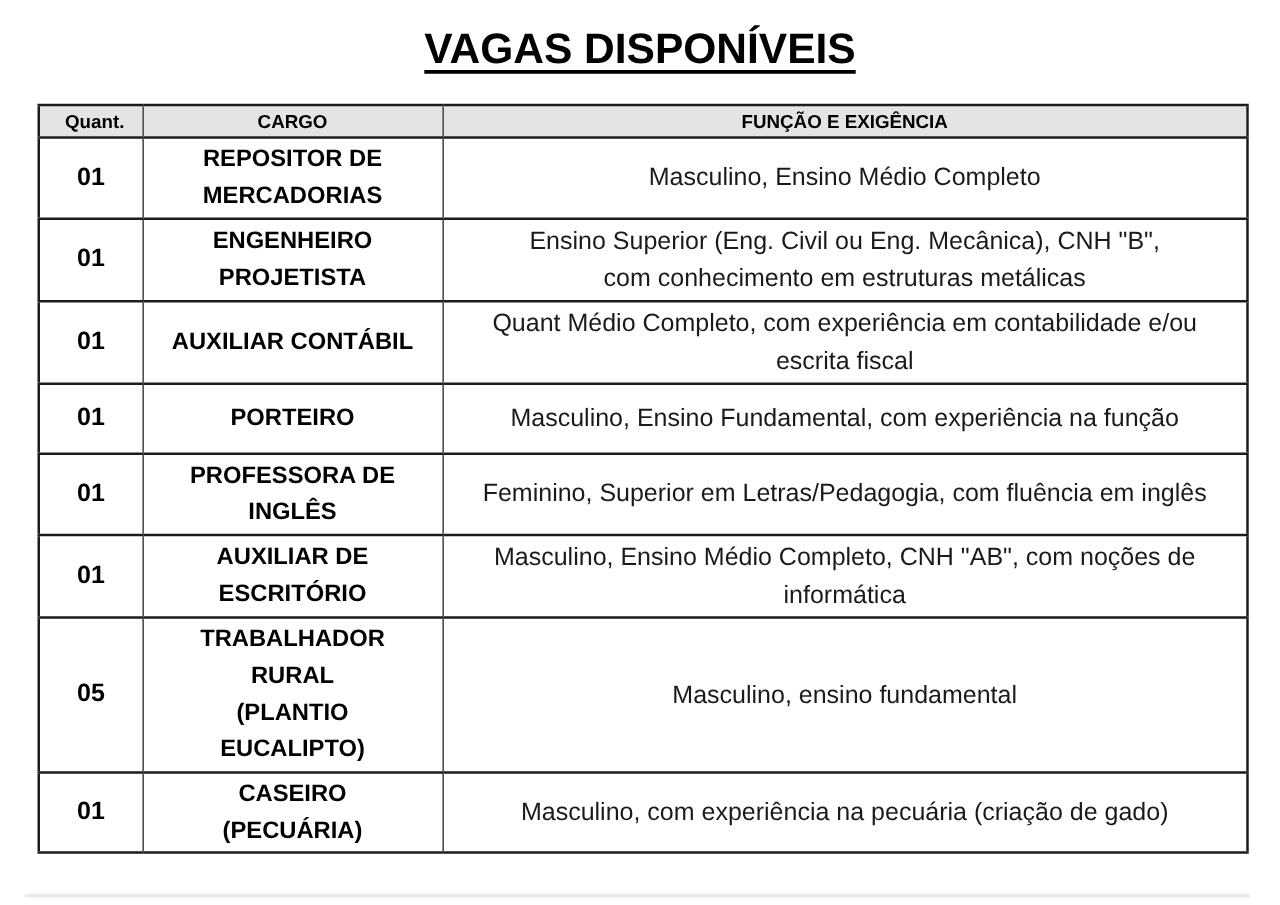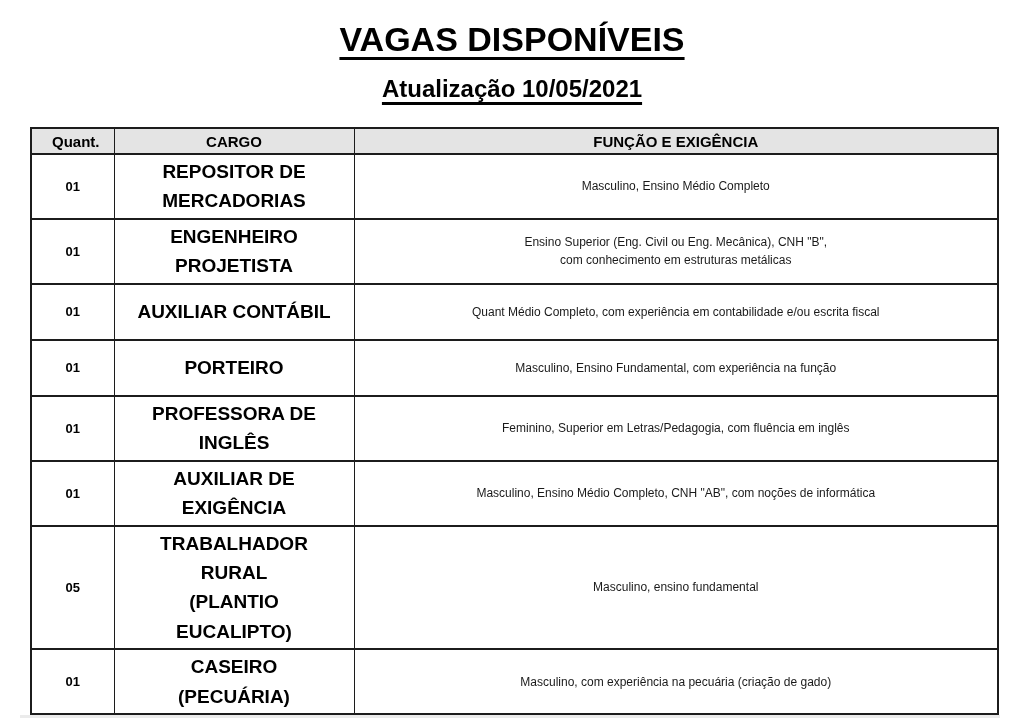--- a/index.html
+++ b/index.html
@@ -59,30 +59,30 @@
   }
   table.vagas th {
     background: #e4e4e4;
     font-size: 15px;
     font-weight: bold;
     height: 20px;
   }
   tr.data-row { height: 56px; }
   td.quant {
     font-weight: bold;
-    font-size: 13px;
+    font-size: 20px;
   }
   td.cargo {
     font-weight: bold;
     font-size: 19px;
     line-height: 1.55;
     white-space: pre-line;
   }
   td.funcao {
-    font-size: 12px;
+    font-size: 20px;
     line-height: 1.5;
     white-space: pre-line;
     color: #1a1a1a;
   }
   .faint-bottom-line {
     position: absolute;
     left: 20px;
     top: 715px;
     width: 980px;
     height: 3px;
@@ -91,23 +91,20 @@
 </style>
 </head>
 <body>
 
 <div class="page">
 
   <div class="title-wrap">
     <span class="title-text">VAGAS DISPONÍVEIS</span>
   </div>
 
-  <div class="subtitle-wrap">
-    <span class="subtitle-text">Atualização 10/05/2021</span>
-  </div>
 
   <table class="vagas">
     <colgroup>
       <col style="width:83px">
       <col style="width:240px">
       <col style="width:644px">
     </colgroup>
     <thead>
       <tr>
         <th>Quant.</th>
@@ -138,21 +135,21 @@
         <td class="cargo">PORTEIRO</td>
         <td class="funcao">Masculino, Ensino Fundamental, com experiência na função</td>
       </tr>
       <tr class="data-row">
         <td class="quant">01</td>
         <td class="cargo">PROFESSORA DE INGLÊS</td>
         <td class="funcao">Feminino, Superior em Letras/Pedagogia, com fluência em inglês</td>
       </tr>
       <tr class="data-row">
         <td class="quant">01</td>
-        <td class="cargo">AUXILIAR DE EXIGÊNCIA</td>
+        <td class="cargo">AUXILIAR DE ESCRITÓRIO</td>
         <td class="funcao">Masculino, Ensino Médio Completo, CNH "AB", com noções de informática</td>
       </tr>
       <tr class="data-row">
         <td class="quant">05</td>
         <td class="cargo">TRABALHADOR RURAL
 (PLANTIO EUCALIPTO)</td>
         <td class="funcao">Masculino, ensino fundamental</td>
       </tr>
       <tr class="data-row">
         <td class="quant">01</td>

